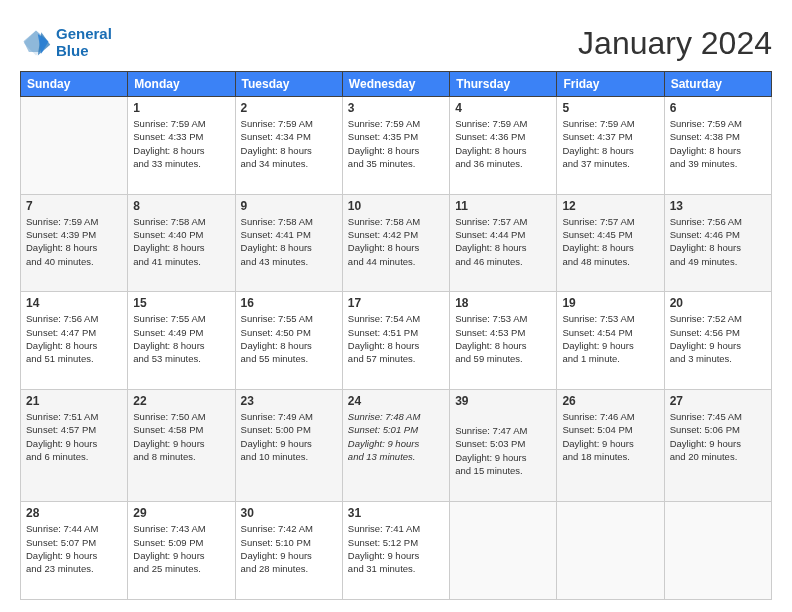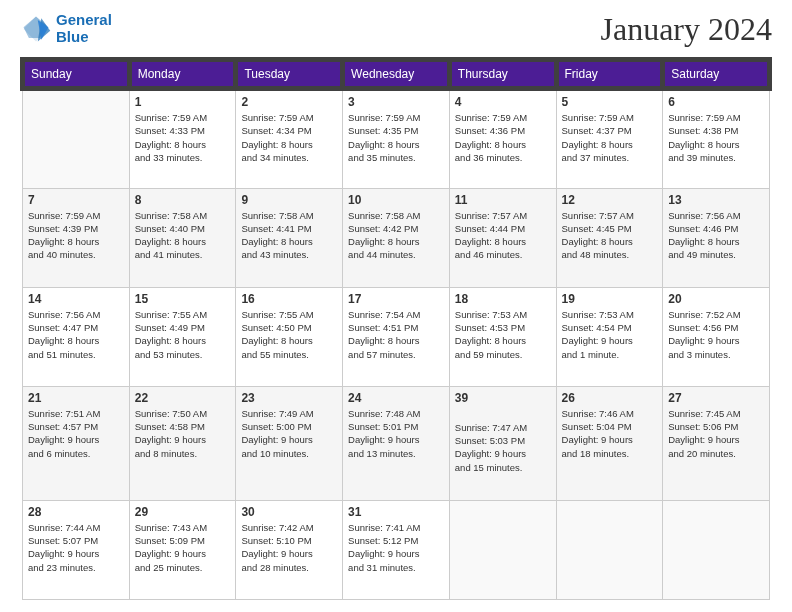--- a/index.html
+++ b/index.html
@@ -6,68 +6,67 @@
     body {
       font-family: Arial, sans-serif;
       background: #fff;
       width: 792px;
       height: 612px;
       overflow: hidden;
     }
     .page {
       width: 792px;
       height: 612px;
-      padding: 12px 20px 12px 20px;
+      padding: 26px 20px 12px 20px;
       display: flex;
       flex-direction: column;
     }
     .header {
       display: flex;
       justify-content: space-between;
       align-items: flex-start;
       margin-bottom: 10px;
     }
     .logo {
       display: flex;
       align-items: center;
       gap: 4px;
     }
     .logo-icon {
       width: 32px;
       height: 32px;
     }
     .title-block {
       text-align: center;
-      font-family: Liberation Serif, serif;
     }
     .main-title {
       font-size: 32px;
       font-weight: normal;
       color: #333;
       line-height: 1.1;
     }
     .subtitle {
       font-size: 14px;
       color: #555;
     }
     .calendar {
       flex: 1;
       border: 1px solid #ccc;
       border-collapse: collapse;
       width: 100%;
       table-layout: fixed;
     }
     .calendar thead tr th {
-      background-color: #4c1d95;
+      background-color: #3b82f6;
       color: #fff;
       font-size: 12px;
-      font-weight: normal;
+      font-weight: bold;
       padding: 5px 6px;
       text-align: left;
-      border: 5px solid #404040;
+      border: 1px solid #404040;
     }
     .calendar tbody tr td {
       border: 1px solid #ccc;
       vertical-align: top;
       padding: 4px 5px;
       font-size: 10px;
       color: #333;
       height: 80px;
       background: #fff;
     }
@@ -291,21 +290,21 @@
           </td>
           <td>
             <span class="day-number">23</span>
             <div class="cell-info" style="white-space: pre-line;">Sunrise: 7:49 AM
 Sunset: 5:00 PM
 Daylight: 9 hours
 and 10 minutes.</div>
           </td>
           <td>
             <span class="day-number">24</span>
-            <div class="cell-info" style="white-space: pre-line;">Sunrise: 7:48 AM
+            <div class="cell-info" style="white-space: pre-line; font-style: italic;">Sunrise: 7:48 AM
 Sunset: 5:01 PM
 Daylight: 9 hours
 and 13 minutes.</div>
           </td>
           <td>
             <span class="day-number">39</span>
             <div class="cell-info" style="white-space: pre-line; margin-top: 16px;">Sunrise: 7:47 AM
 Sunset: 5:03 PM
 Daylight: 9 hours
 and 15 minutes.</div>

